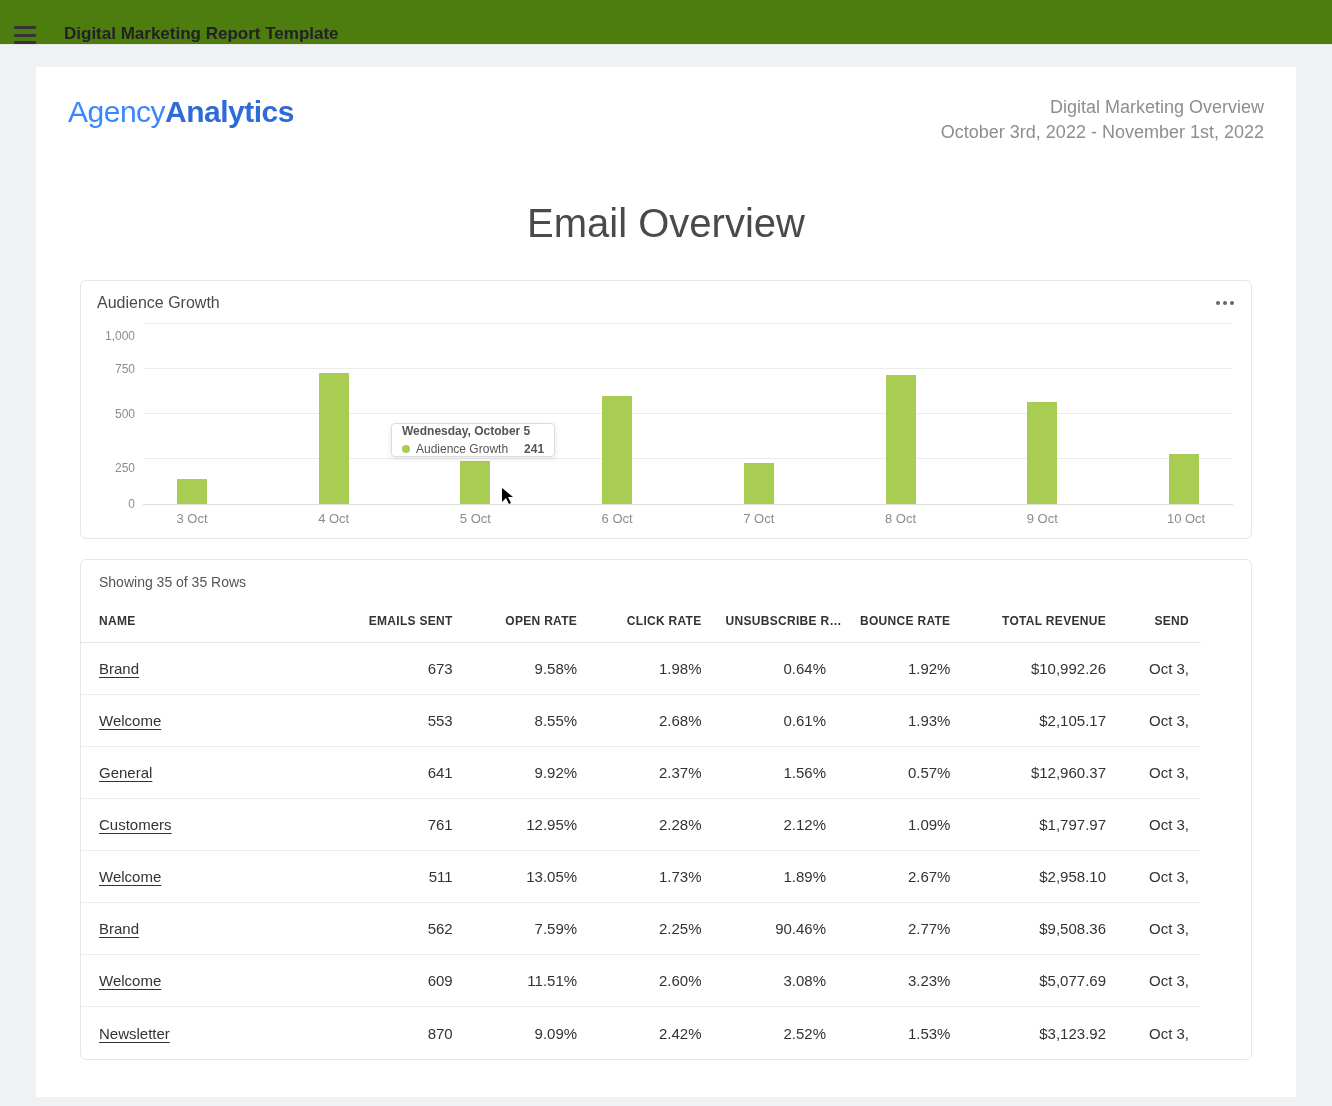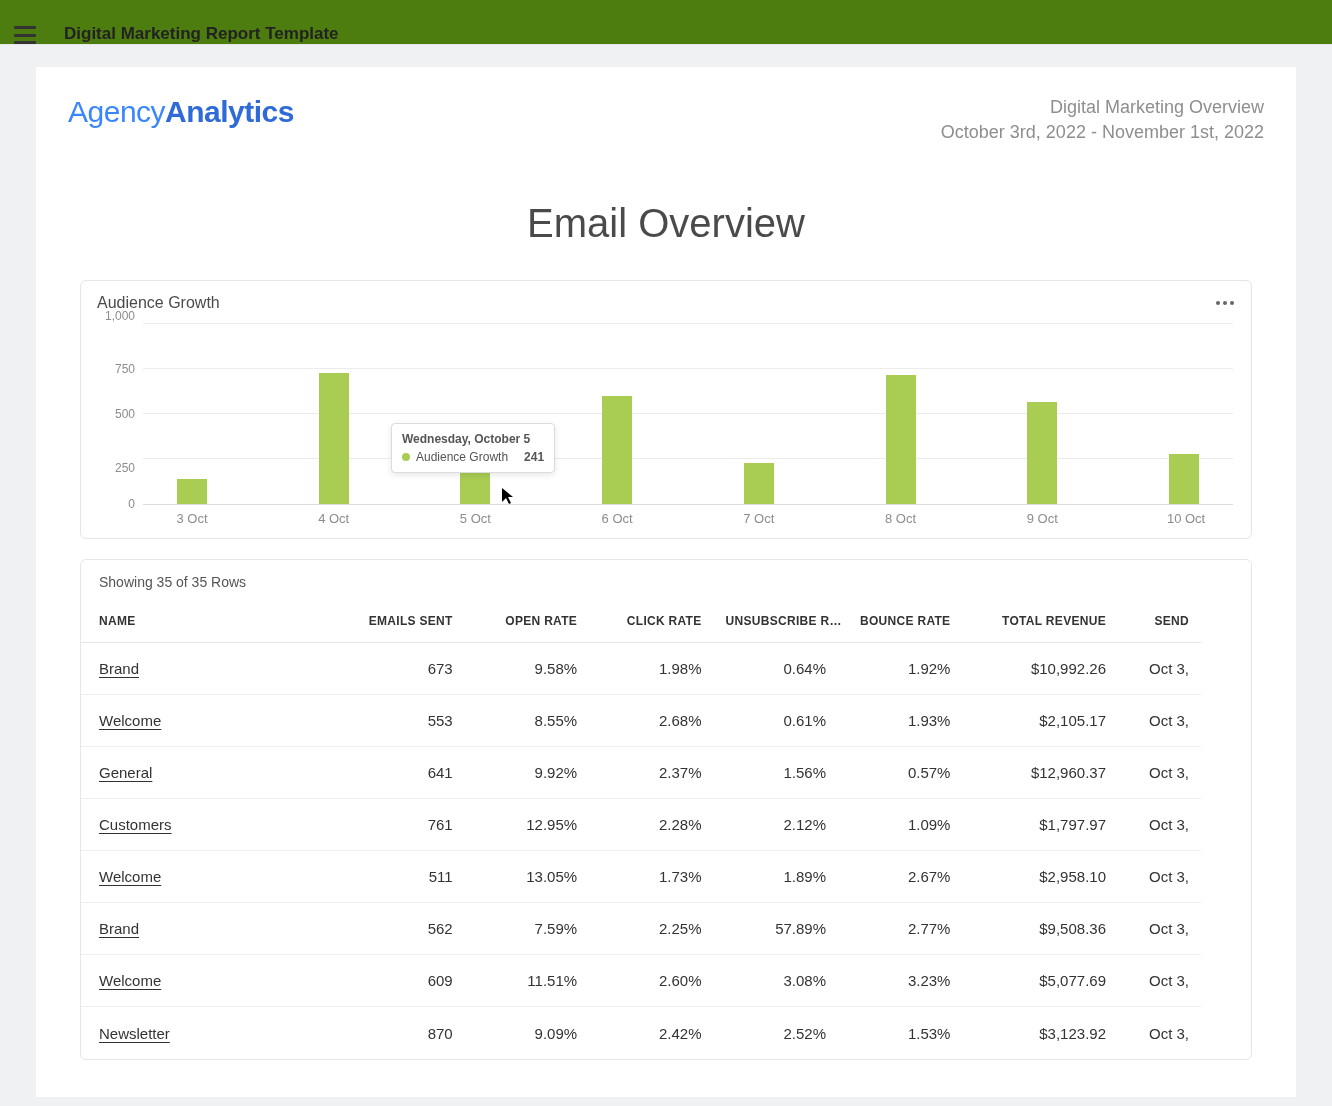--- a/index.html
+++ b/index.html
@@ -25,21 +25,21 @@
   .more-icon span { width: 4px; height: 4px; background: #666; border-radius: 50%; }
   .chart-body { padding: 6px 18px 12px 18px; position: relative; }
   .chart-grid { position: relative; height: 180px; margin-left: 44px; border-bottom: 1px solid #dcdcdc; }
   .ylabel { position: absolute; right: calc(100% + 8px); transform: translateY(50%); font-size: 12px; color: #8c8c8c; }
   .gridline { position: absolute; left: 0; right: 0; border-top: 1px solid #ececec; }
   .bars { position: absolute; left: 0; right: 0; bottom: 0; top: 0; display: flex; justify-content: space-between; padding: 0 32px; }
   .bar-slot { width: 34px; display: flex; align-items: flex-end; justify-content: center; }
   .bar { width: 30px; background: #a9cc52; }
   .xlabels { display: flex; justify-content: space-between; margin-left: 44px; padding: 6px 32px 0; font-size: 13px; color: #8c8c8c; }
   .xlabels div { width: 34px; text-align: center; white-space: nowrap; }
-  .tooltip { position: absolute; left: 310px; top: 104px; background: #fff; border: 1px solid #dcdcdc; border-radius: 4px; box-shadow: 0 2px 6px rgba(0,0,0,.1); padding: 8px 10px; font-size: 12px; color: #555; }
+  .tooltip { position: absolute; left: 310px; top: 104px; background: #fff; border: 1px solid #dcdcdc; border-radius: 4px; box-shadow: 0 2px 6px rgba(0,0,0,.1); padding: 0 10px; font-size: 12px; color: #555; }
   .tooltip .tt-title { font-weight: 700; margin-bottom: 4px; }
   .tooltip .row { display: flex; align-items: center; gap: 6px; }
   .tooltip .dot { width: 8px; height: 8px; background: #a9cc52; border-radius: 50%; }
   .tooltip .val { font-weight: 700; margin-left: 10px; }
   .cursor { position: absolute; left: 420px; top: 168px; font-size: 16px; pointer-events: none; }
   
   .table-card { border: 1px solid #e5e6e7; border-radius: 6px; margin: 0 12px; }
   .table-meta { padding: 14px 18px 10px; font-size: 14px; color: #555; }
   .tbl-scroll { overflow-x: hidden; }
   table { border-collapse: collapse; width: 1120px; table-layout: fixed; }
@@ -93,21 +93,21 @@
       <div class="chart-grid" id="chart-grid">
           <div class="gridline" style="bottom: 0px; border-top: none;"></div>
           <div class="ylabel" style="bottom: 0px;">0</div>
           <div class="gridline" style="bottom: 45px;"></div>
           <div class="ylabel" style="bottom: 36px;">250</div>
           <div class="gridline" style="bottom: 90px;"></div>
           <div class="ylabel" style="bottom: 90px;">500</div>
           <div class="gridline" style="bottom: 135px;"></div>
           <div class="ylabel" style="bottom: 135px;">750</div>
           <div class="gridline" style="bottom: 180px;"></div>
-          <div class="ylabel" style="bottom: 188px;">1,000</div>
+          <div class="ylabel" style="bottom: 168px;">1,000</div>
           <div class="bars">
             <div class="bar-slot">
               <div class="bar" style="height: 25.2px;"></div>
             </div>
             <div class="bar-slot">
               <div class="bar" style="height: 131.4px;"></div>
             </div>
             <div class="bar-slot">
               <div class="bar" style="height: 43.38px;"></div>
             </div>
@@ -229,21 +229,21 @@
               <td>1.89%</td>
               <td>2.67%</td>
               <td>$2,958.10</td>
               <td>Oct 3,</td>
             </tr>
             <tr>
               <td class="name"><a>Brand</a></td>
               <td>562</td>
               <td>7.59%</td>
               <td>2.25%</td>
-              <td>57.89%</td>
+              <td>90.46%</td>
               <td>2.77%</td>
               <td>$9,508.36</td>
               <td>Oct 3,</td>
             </tr>
             <tr>
               <td class="name"><a>Welcome</a></td>
               <td>609</td>
               <td>11.51%</td>
               <td>2.60%</td>
               <td>3.08%</td>

